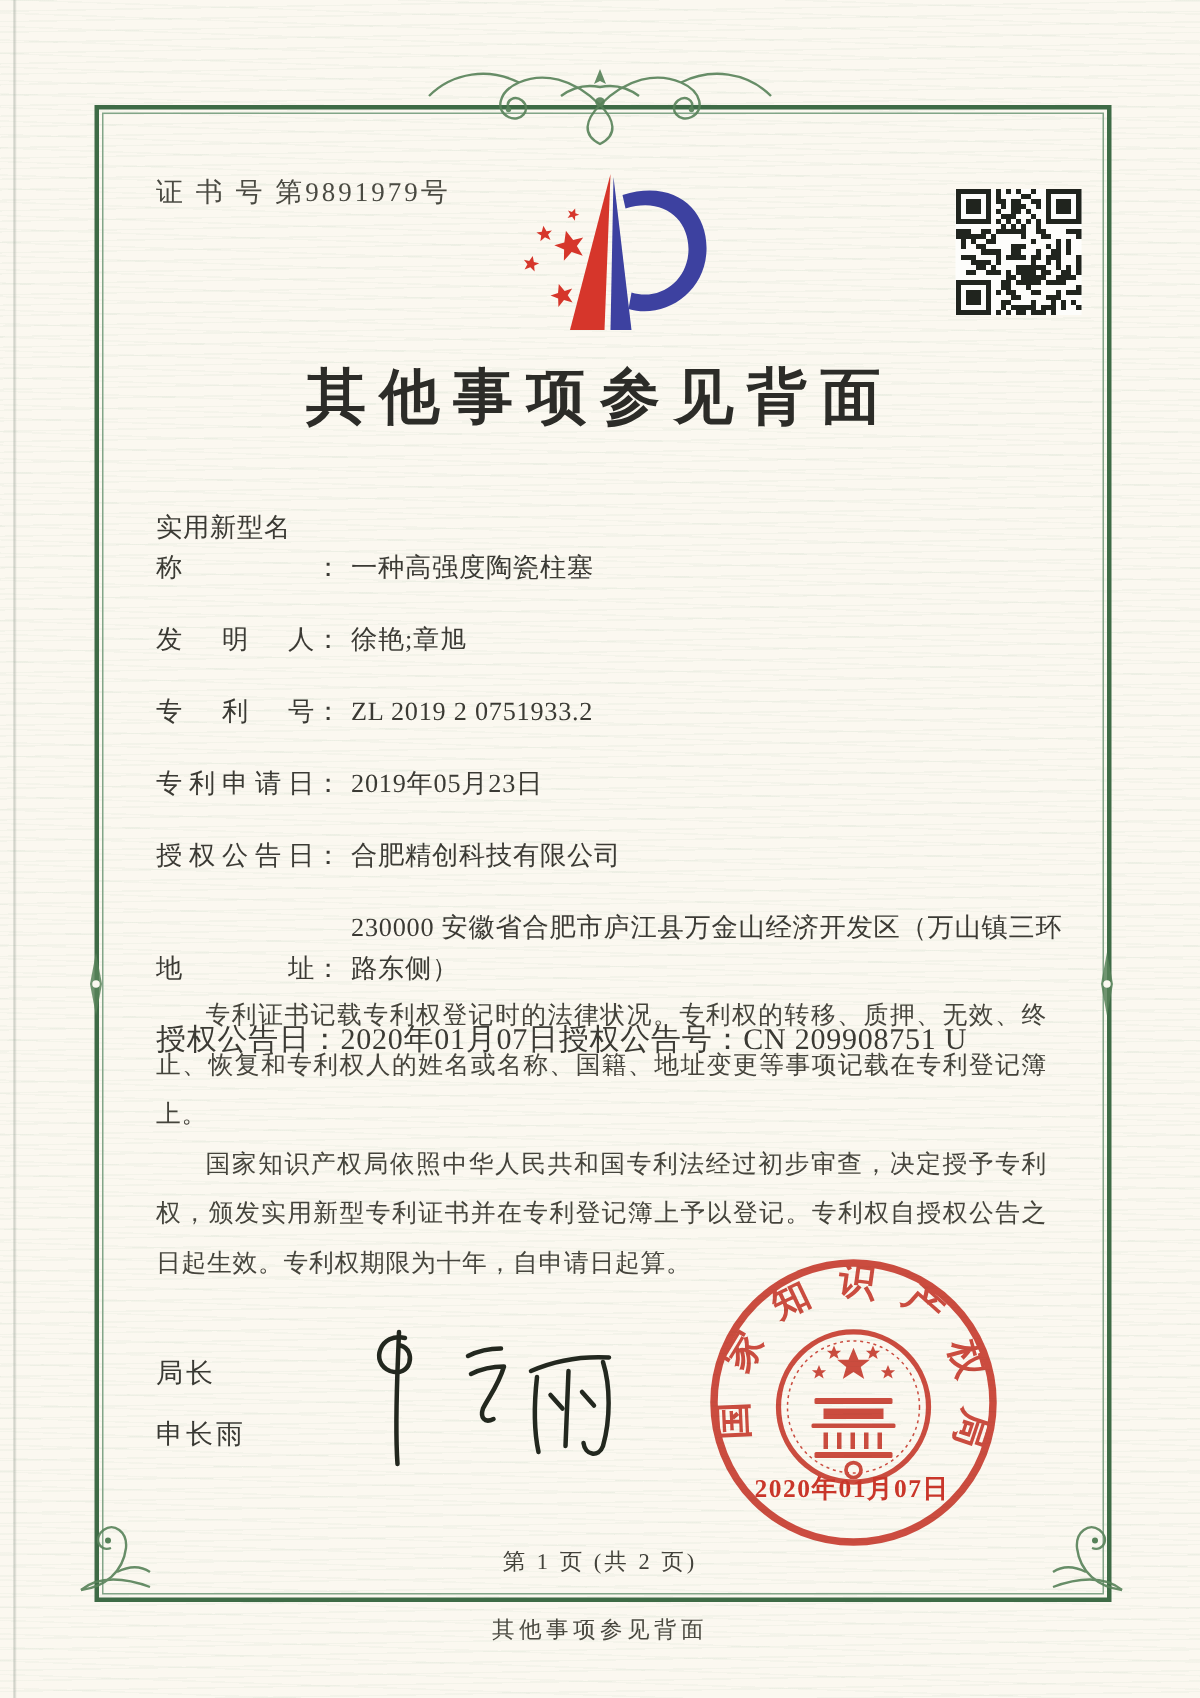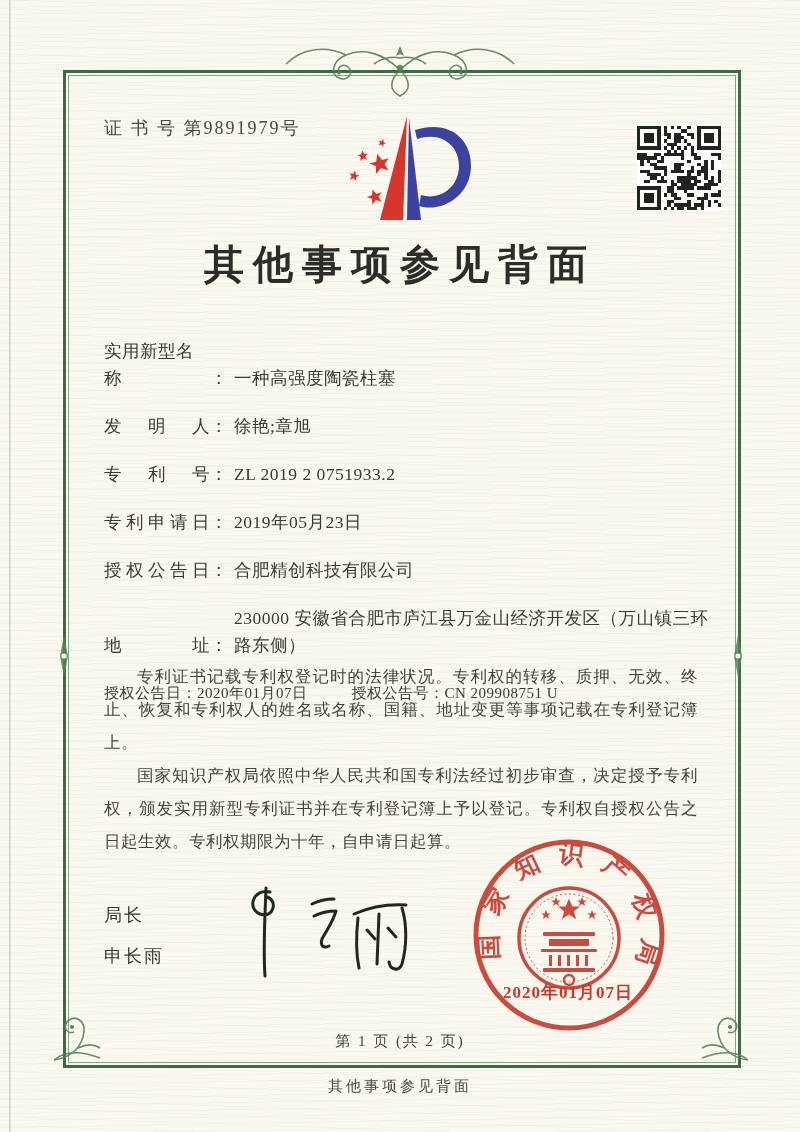--- a/index.html
+++ b/index.html
@@ -24,21 +24,21 @@
   .logo{position:absolute;left:330px;top:106px;}
   .qr{position:absolute;left:637px;top:126px;}
   .title{position:absolute;left:0;right:0;top:237px;text-align:center;
     font-size:40px;font-weight:bold;letter-spacing:9px;color:#2c2c28;}
   .fields{position:absolute;left:104px;top:338px;width:606px;}
   .field-row{display:flex;align-items:flex-end;margin-bottom:21px;
     font-size:17.5px;line-height:27px;letter-spacing:0.5px;}
   .field-label{display:inline-block;width:106px;text-align-last:justify;flex:0 0 auto;}
   .field-colon{flex:0 0 auto;margin-right:6px;}
   .field-value{flex:0 1 auto;max-width:478px;}
-  .grant-row{display:flex;gap:44px;font-size:15px;line-height:27px;letter-spacing:0.5px;}
+  .grant-row{display:flex;font-size:20px;line-height:27px;letter-spacing:0.5px;}
   .grant-item{white-space:nowrap;}
   .body-text{position:absolute;left:104px;top:660px;width:594px;}
   .body-text p{margin:0;text-indent:2em;font-size:16.5px;line-height:33px;
     text-align:justify;color:#45443c;letter-spacing:0.5px;}
   .signer{position:absolute;left:104px;top:903px;font-size:18px;letter-spacing:2px;color:#3a3a34;}
   .signer .name{margin-top:17px;font-family:Liberation Serif, serif;}
   .signature{position:absolute;left:216px;top:872px;}
   .seal{position:absolute;left:466px;top:836px;mix-blend-mode:multiply;}
   .seal-date{position:absolute;left:468px;top:981px;width:200px;text-align:center;
     font-size:17px;font-weight:bold;color:#c9362a;letter-spacing:1px;}

